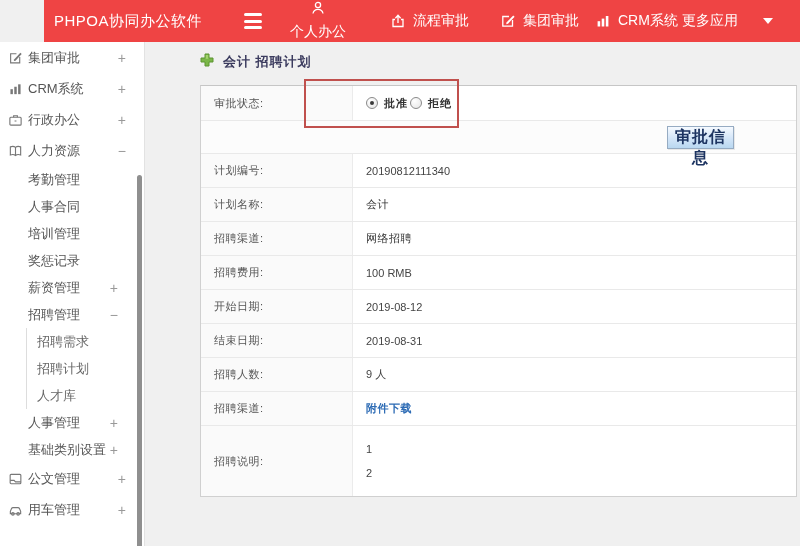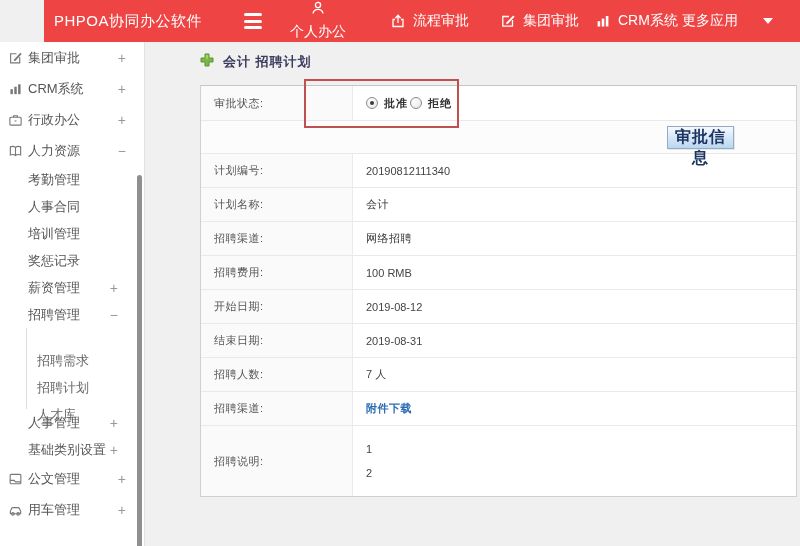--- a/index.html
+++ b/index.html
@@ -44,21 +44,21 @@
     background:#fff; border-right:1px solid #e2e2e2; overflow:hidden;
   }
   .s-item { position:relative; height:31px; cursor:pointer; color:#555; font-size:13px; }
   .s-item.l1, .s-item.l2 { height:27px;padding-left:13px; }
   .s-icon { position:absolute; left:8px; top:50%; transform:translateY(-50%); width:15px; height:15px; }
   .s-icon svg { display:block; }
   .s-label { position:absolute; left:28px; top:50%; transform:translateY(-50%); white-space:nowrap; }
   .s-exp { position:absolute; right:18px; top:50%; transform:translateY(-50%); color:#999; font-size:14px; }
   .s-item.l1 .s-exp { right:26px; }
   .s-item.l2 { margin-left:26px; border-left:1px solid #ddd; }
-  .s-item.l2 .s-label { left:10px; color:#666;margin-top:19px; }
+  .s-item.l2 .s-label { left:10px; color:#666; }
   .side-scrollbar {
     position:absolute; left:137px; top:133px; width:5px; height:413px;
     background:#8f8f8f; border-radius:3px; cursor:pointer;
   }
 
   
   .main { position:absolute; left:146px; top:42px; width:654px; height:504px; background:#f0f0f0; }
 
   .page-title { position:absolute; left:54px; top:11px; display:flex; align-items:center; gap:9px; }
   .page-title-text { font-weight:bold; font-size:13px; color:#3b3b5e; letter-spacing:1px; }
@@ -349,21 +349,21 @@
       <div class="cell-value">2019-08-12</div>
     </div>
 
     <div class="row row-std">
       <div class="cell-label">结束日期:</div>
       <div class="cell-value">2019-08-31</div>
     </div>
 
     <div class="row row-std">
       <div class="cell-label">招聘人数:</div>
-      <div class="cell-value">7 人</div>
+      <div class="cell-value">9 人</div>
     </div>
 
 
     <div class="row row-std">
       <div class="cell-label">招聘渠道:</div>
       <div class="cell-value">
         <span class="file-link">附件下载</span>
       </div>
     </div>
 

